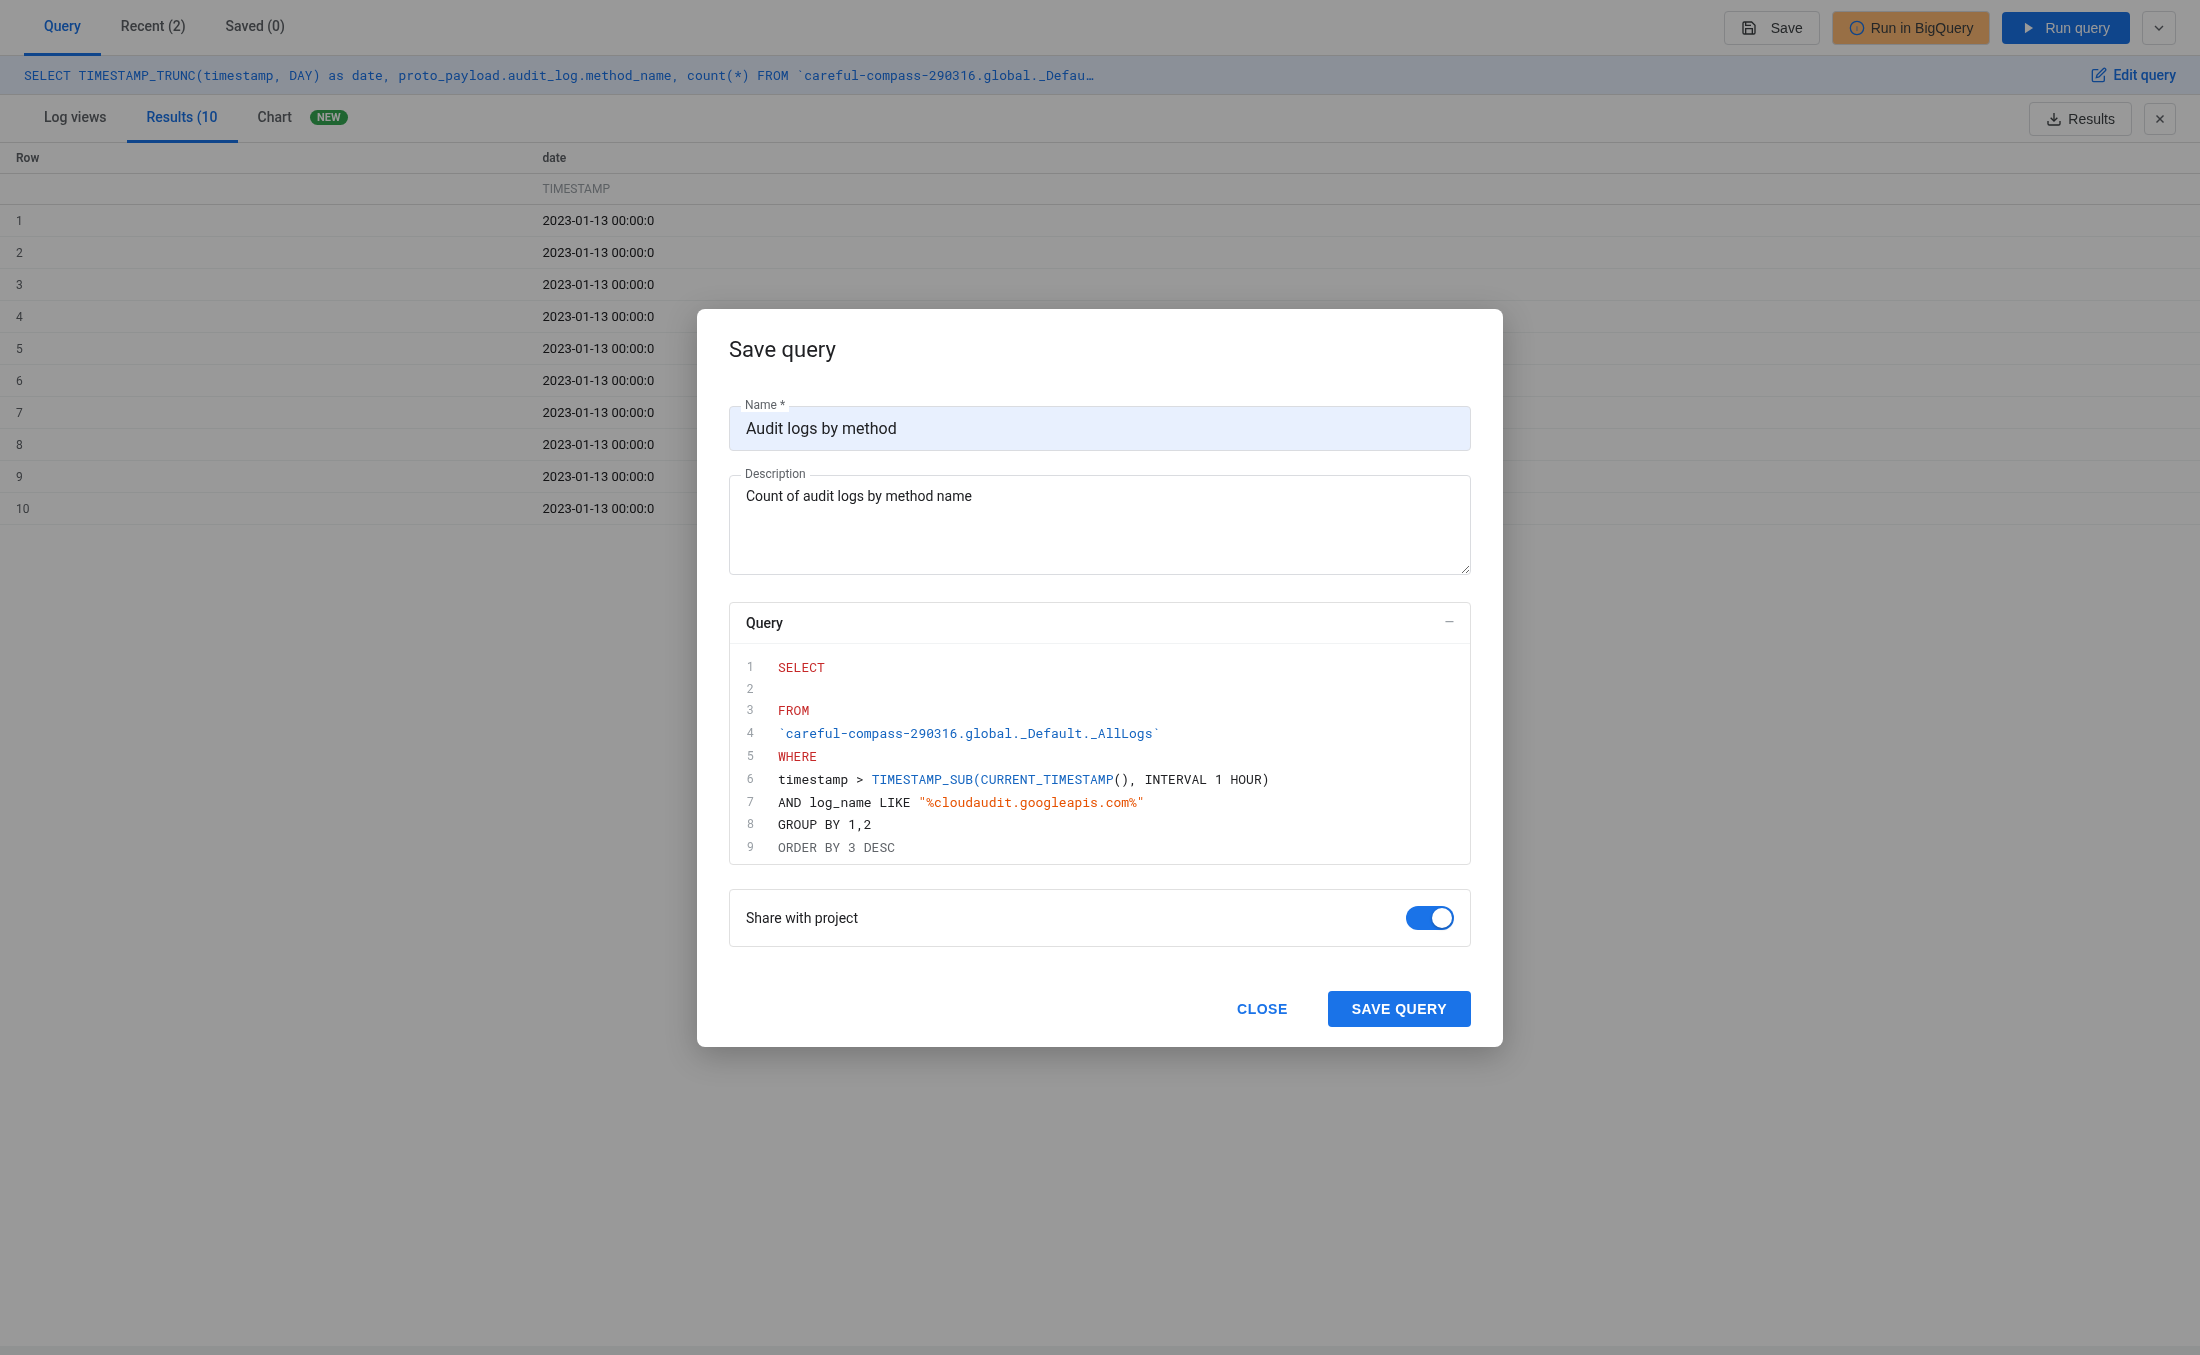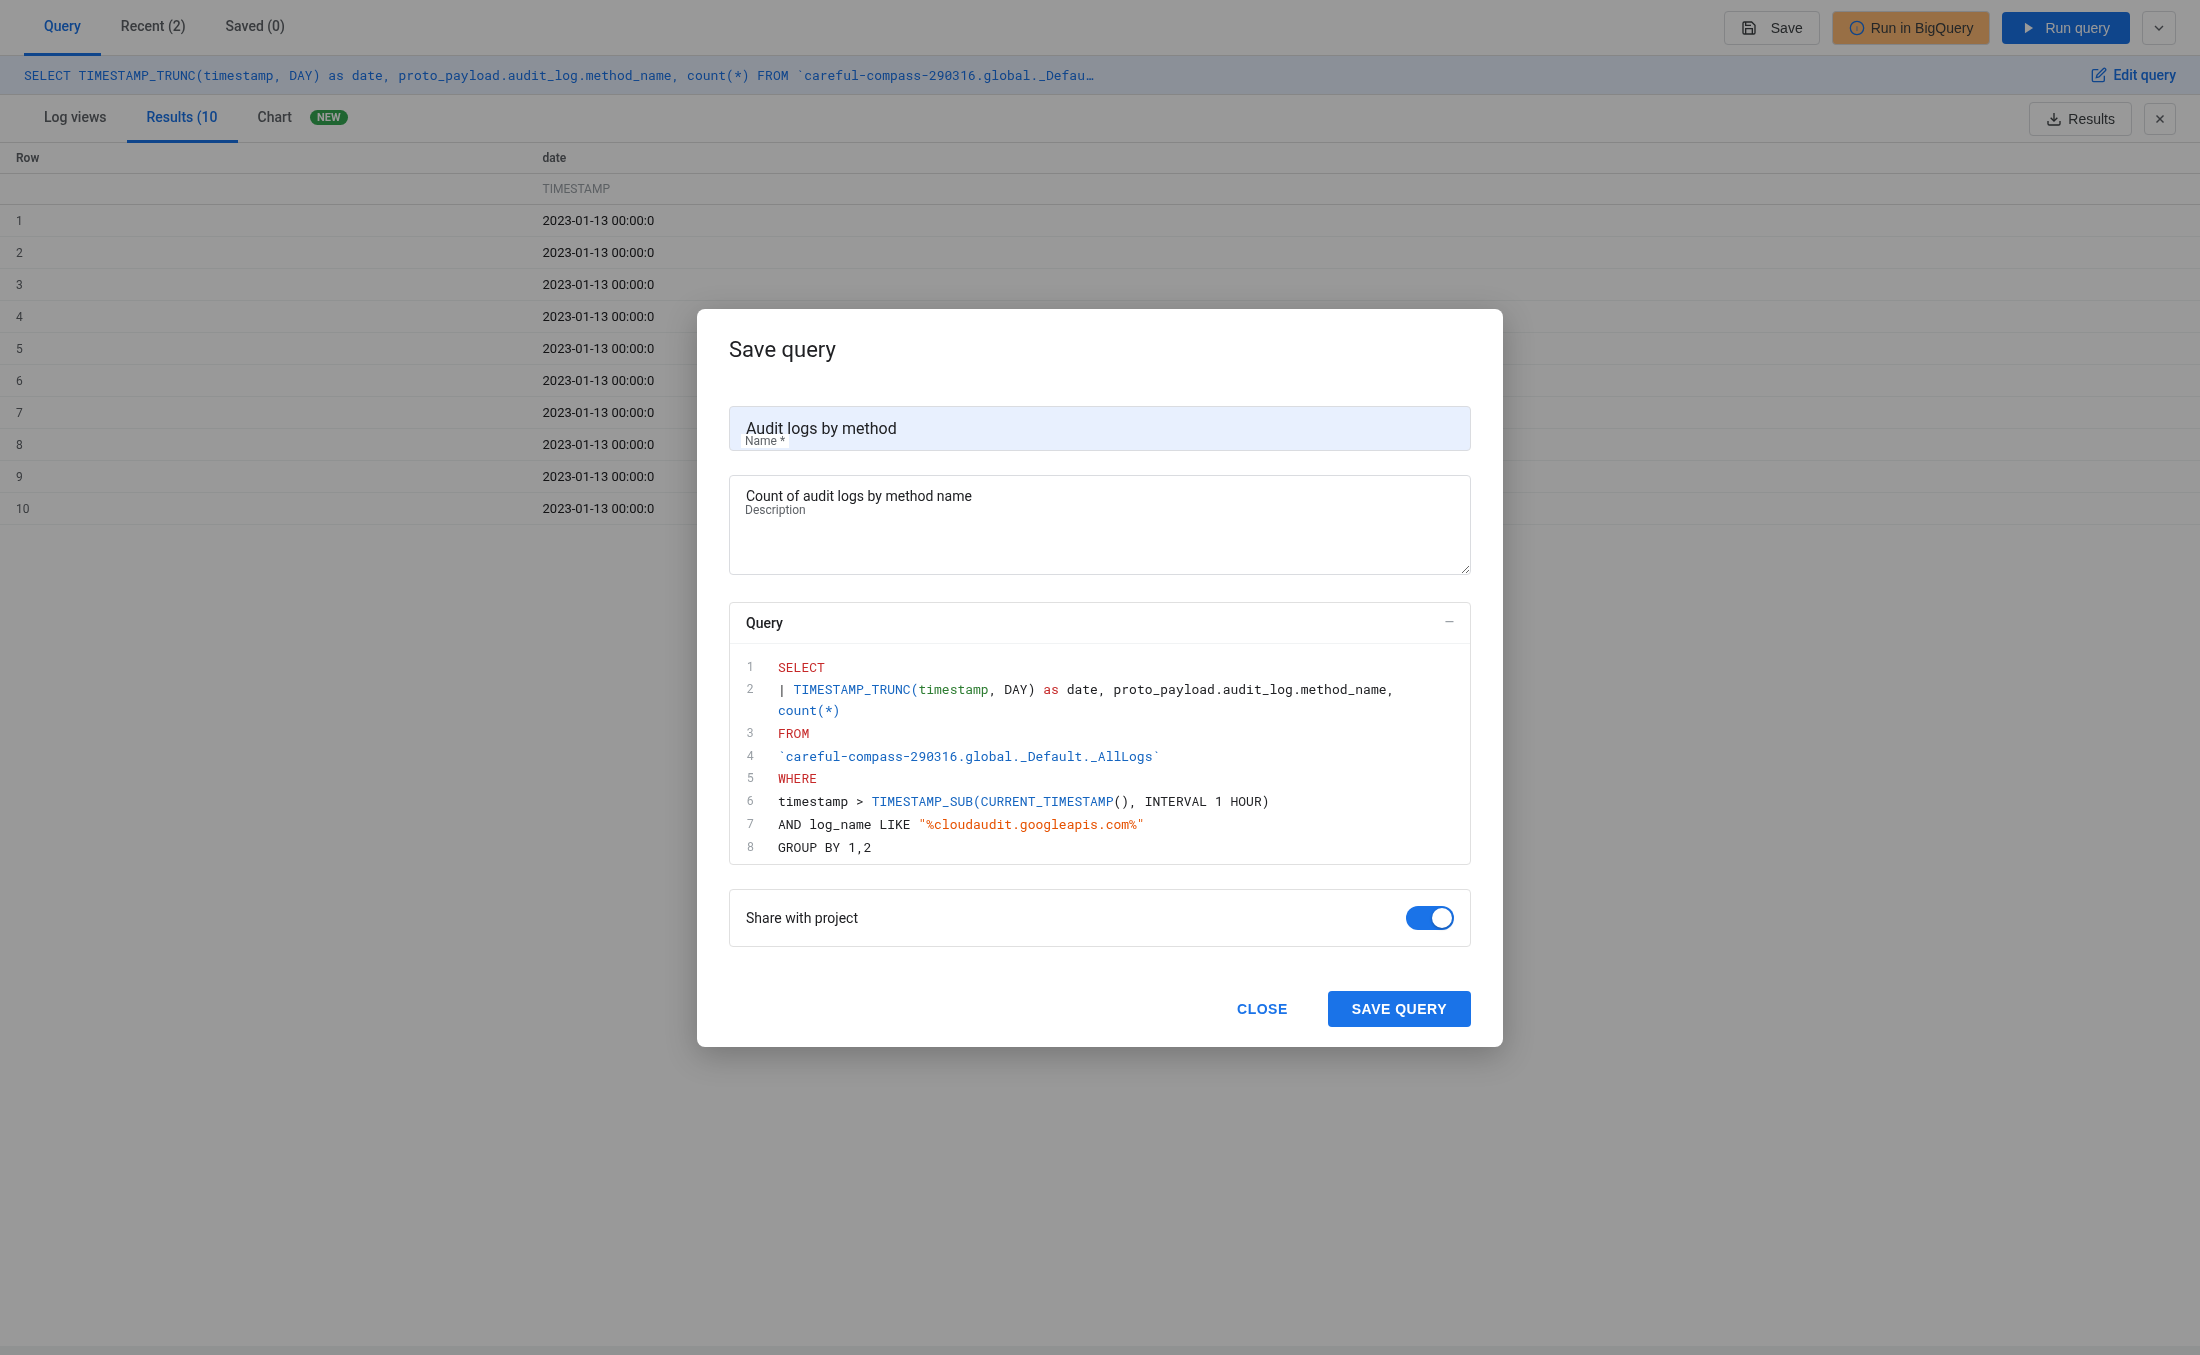--- a/index.html
+++ b/index.html
@@ -99,21 +99,21 @@
     .modal-body { padding: 24px 32px; flex: 1; overflow-y: auto; }
     .modal-footer {
       padding: 20px 32px; display: flex; justify-content: flex-end; gap: 16px;
       border-top: none;
     }
 
     
     .field-group { margin-bottom: 24px; position: relative; }
     .field-label {
       font-size: 12px; color: #5f6368; background: #fff;
-      position: absolute; top: -8px; left: 12px; padding: 0 4px; z-index: 1; margin-top: 36px;
+      position: absolute; top: -8px; left: 12px; padding: 0 4px; z-index: 1;
     }
     .field-input {
       width: 100%; padding: 12px 16px; border: 1px solid #dadce0; border-radius: 4px;
       font-size: 16px; color: #202124; background: #e8f0fe; outline: none;
       font-family: inherit;
     }
     .field-textarea {
       width: 100%; padding: 12px 16px; border: 1px solid #dadce0; border-radius: 4px;
       font-size: 14px; color: #202124; background: #fff; outline: none;
       font-family: inherit; resize: vertical; min-height: 100px;
@@ -359,21 +359,20 @@
           <span>Query</span>
           <span style="color:#9aa0a6;font-size:12px;">—</span>
         </div>
         <div class="query-preview-body" id="code-body">
             <div class="code-line">
               <span class="line-num">1</span>
               <span class="line-code"><span class="kw">SELECT</span></span>
             </div>
             <div class="code-line">
               <span class="line-num">2</span>
-              <span class="line-code"><span>  | </span><span class="fn">TIMESTAMP_TRUNC(</span><span class="grn">timestamp</span><span>, DAY) </span><span class="kw">as</span><span> date, proto_payload.audit_log.method_name, </span><span class="fn">count(*)</span></span>
             </div>
             <div class="code-line">
               <span class="line-num">3</span>
               <span class="line-code"><span class="kw">FROM</span></span>
             </div>
             <div class="code-line">
               <span class="line-num">4</span>
               <span class="line-code"><span class="tbl">  `careful-compass-290316.global._Default._AllLogs`</span></span>
             </div>
             <div class="code-line">

